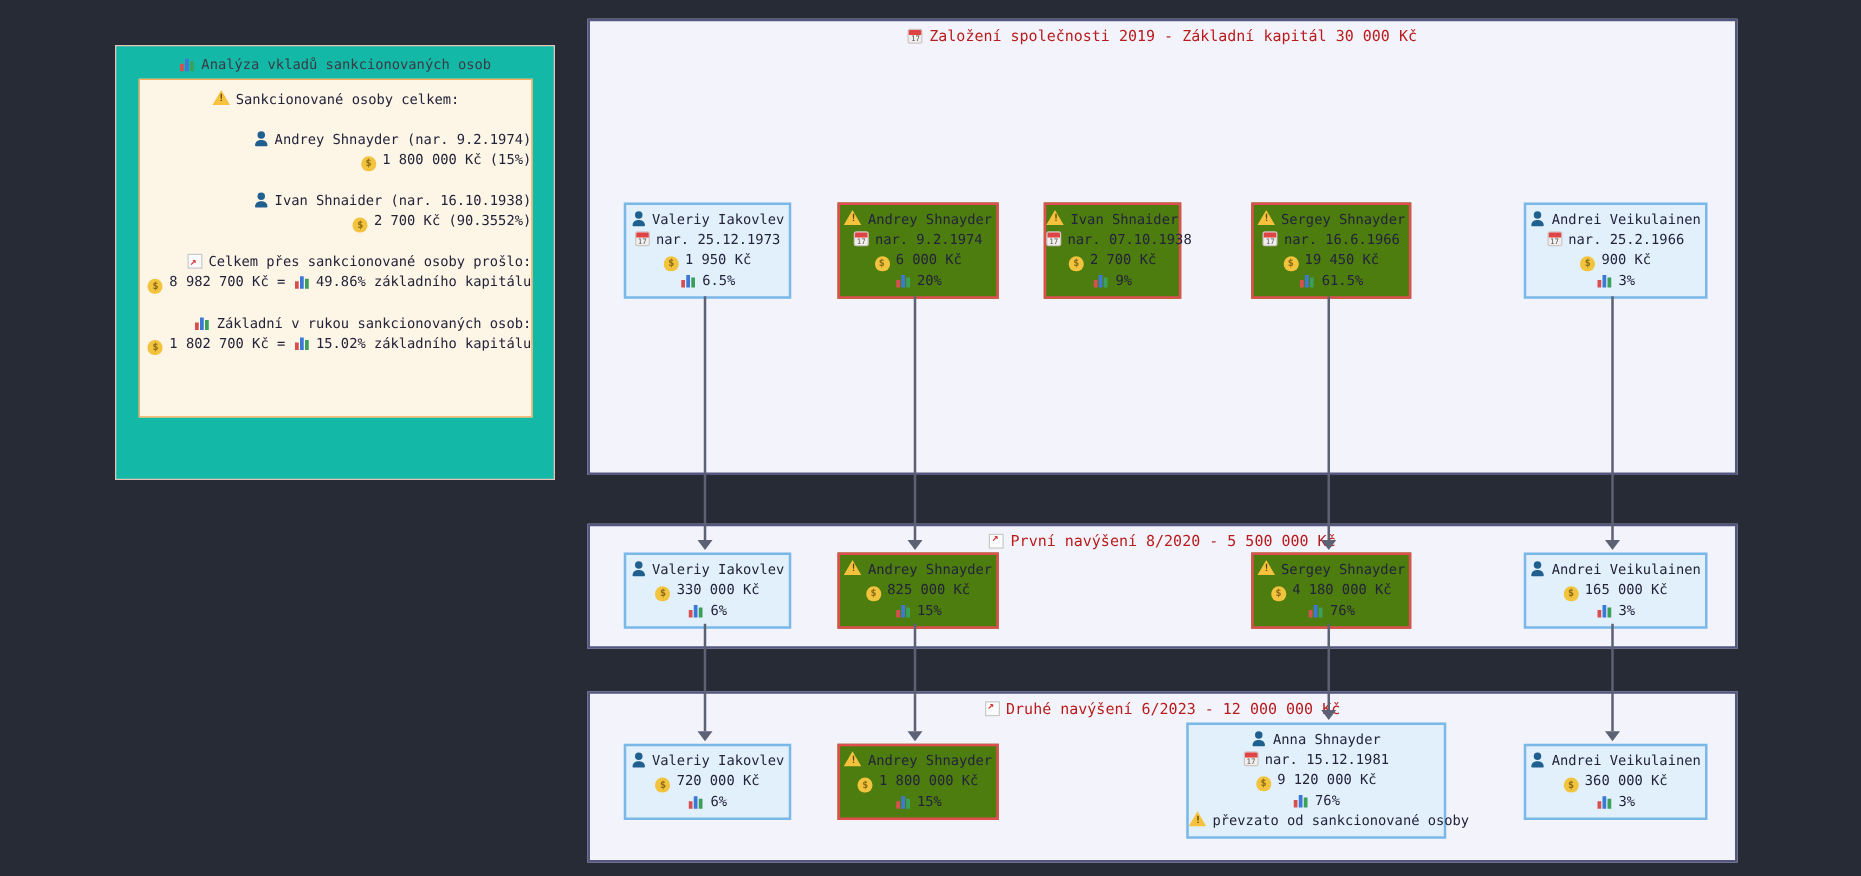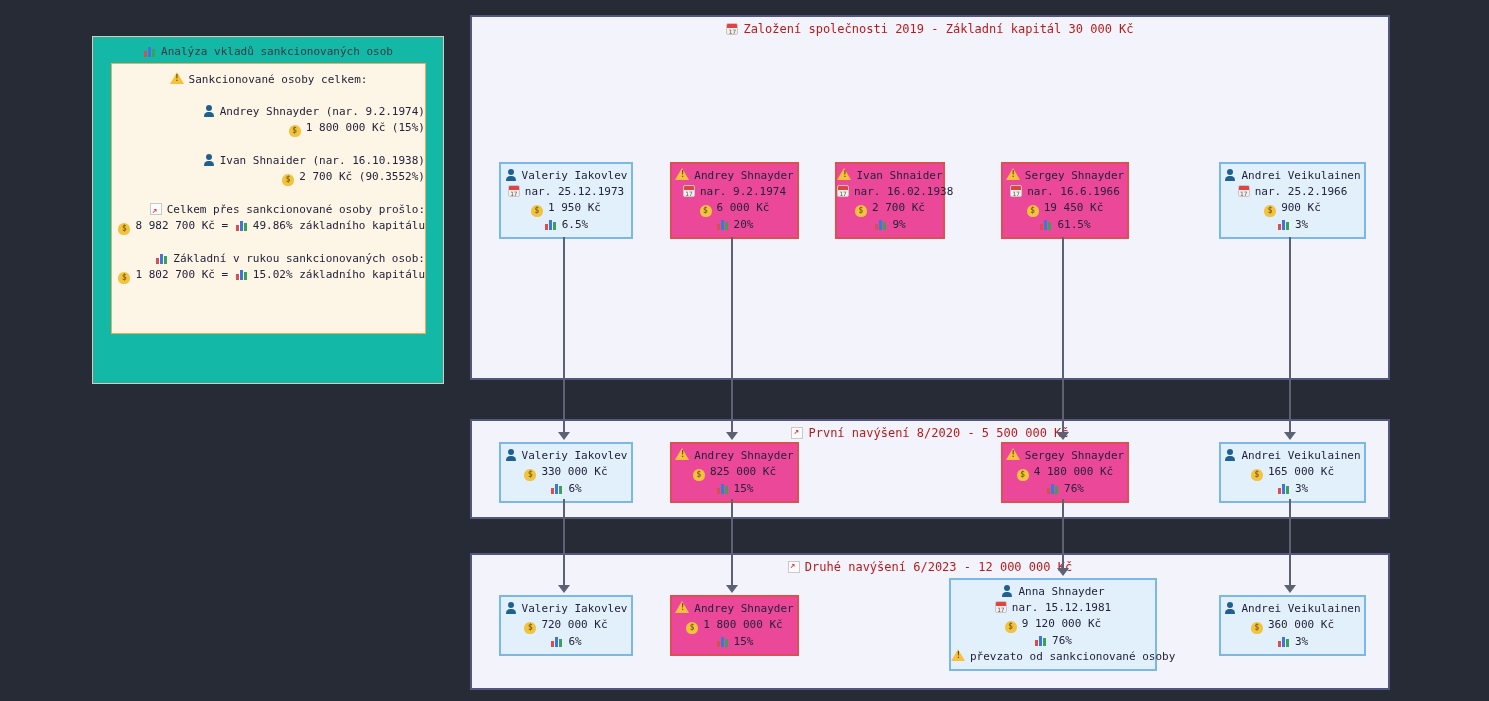--- a/index.html
+++ b/index.html
@@ -20,21 +20,21 @@
   
   .sec{position:absolute;left:470px;width:920px;background:#f3f3fc;
        border:2px solid #53567e;box-sizing:border-box;}
   .sec-title{position:absolute;top:5px;left:0;right:0;text-align:center;
              font-size:12px;color:#b91c1c;white-space:nowrap;}
 
   
   .card{position:absolute;box-sizing:border-box;text-align:center;
         font-size:11px;line-height:16px;padding:4px 0;white-space:nowrap;}
   .card.safe{background:#e2f0fc;border:2px solid #7ab8e8;}
-  .card.sanctioned{background:#ec4899;border:2px solid #e04f4f;}
+  .card.sanctioned{background:#4d7c0f;border:2px solid #e04f4f;}
   .cline{white-space:nowrap;}
 
   
   .arrow{position:absolute;width:2px;background:#5c6273;z-index:5;}
   .arrow::after{content:"";position:absolute;bottom:-8px;left:-5px;
                 border-left:6px solid transparent;border-right:6px solid transparent;
                 border-top:8px solid #5c6273;}
 
   
   .ic{display:inline-block;vertical-align:-2px;margin-right:5px;position:relative;}
@@ -115,21 +115,21 @@
 
     <div class="card sanctioned" style="left:198px;top:145px;width:129px;">
       <div class="cline"><span class="ic ic-warn"></span><span>Andrey Shnayder</span></div>
       <div class="cline"><span class="ic ic-cal"></span><span>nar. 9.2.1974</span></div>
       <div class="cline"><span class="ic ic-money"></span><span>6 000 Kč</span></div>
       <div class="cline"><span class="ic ic-chart"></span><span>20%</span></div>
     </div>
 
     <div class="card sanctioned" style="left:363px;top:145px;width:110px;">
       <div class="cline"><span class="ic ic-warn"></span><span>Ivan Shnaider</span></div>
-      <div class="cline"><span class="ic ic-cal"></span><span>nar. 16.02.1938</span></div>
+      <div class="cline"><span class="ic ic-cal"></span><span>nar. 07.10.1938</span></div>
       <div class="cline"><span class="ic ic-money"></span><span>2 700 Kč</span></div>
       <div class="cline"><span class="ic ic-chart"></span><span>9%</span></div>
     </div>
 
     <div class="card sanctioned" style="left:529px;top:145px;width:128px;">
       <div class="cline"><span class="ic ic-warn"></span><span>Sergey Shnayder</span></div>
       <div class="cline"><span class="ic ic-cal"></span><span>nar. 16.6.1966</span></div>
       <div class="cline"><span class="ic ic-money"></span><span>19 450 Kč</span></div>
       <div class="cline"><span class="ic ic-chart"></span><span>61.5%</span></div>
     </div>

